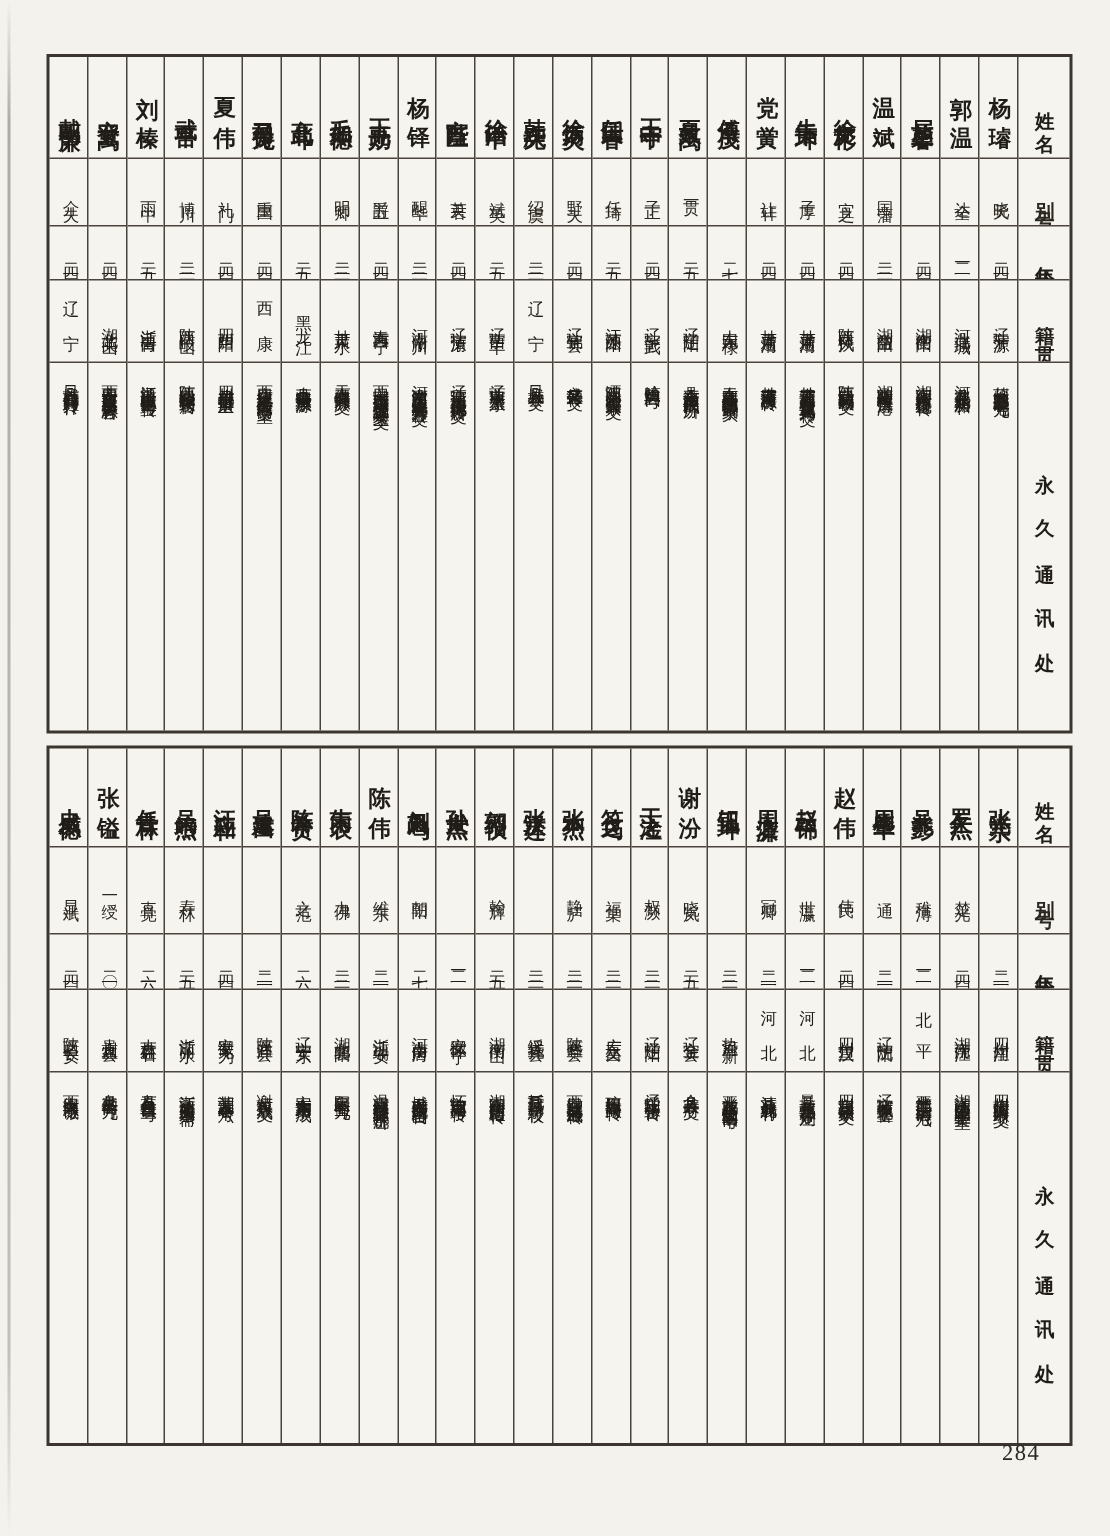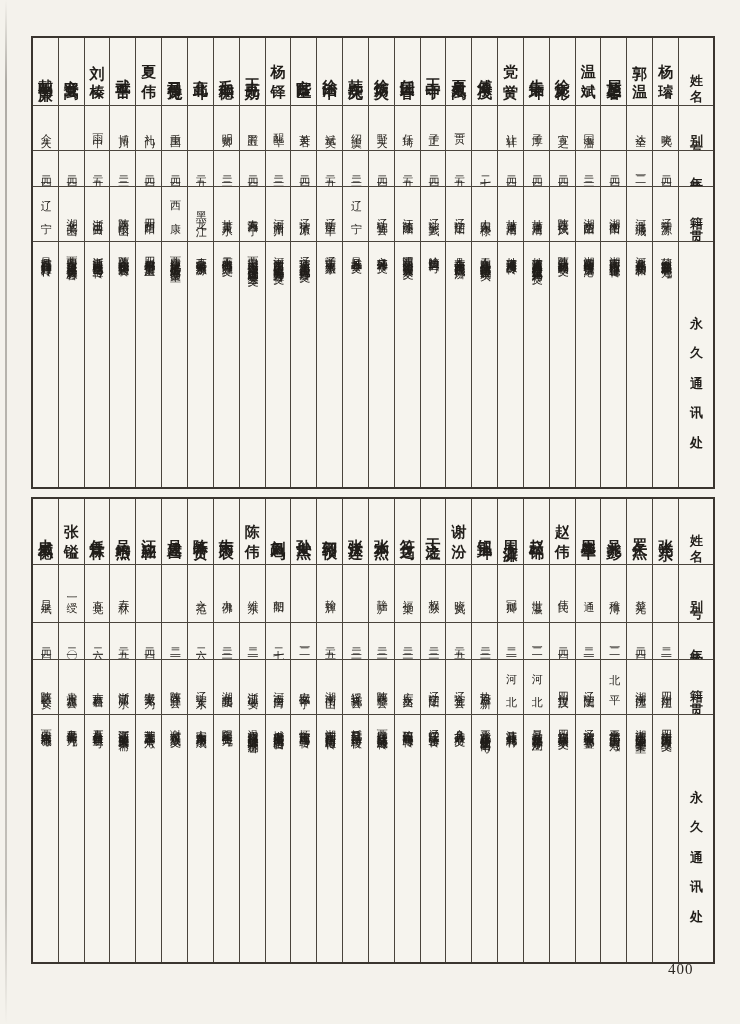--- a/index.html
+++ b/index.html
@@ -937,14 +937,14 @@
         </div>
         <div class="cell native">
           <span class="vtext" style="letter-spacing: 2px;">陕西长安</span>
         </div>
         <div class="cell addr">
           <span class="vtext">西大街永顺诚号</span>
         </div>
       </div>
     </div>
 
-  <div class="page-num">400</div>
+  <div class="page-num">284</div>
 </div>
 
 </body></html>

